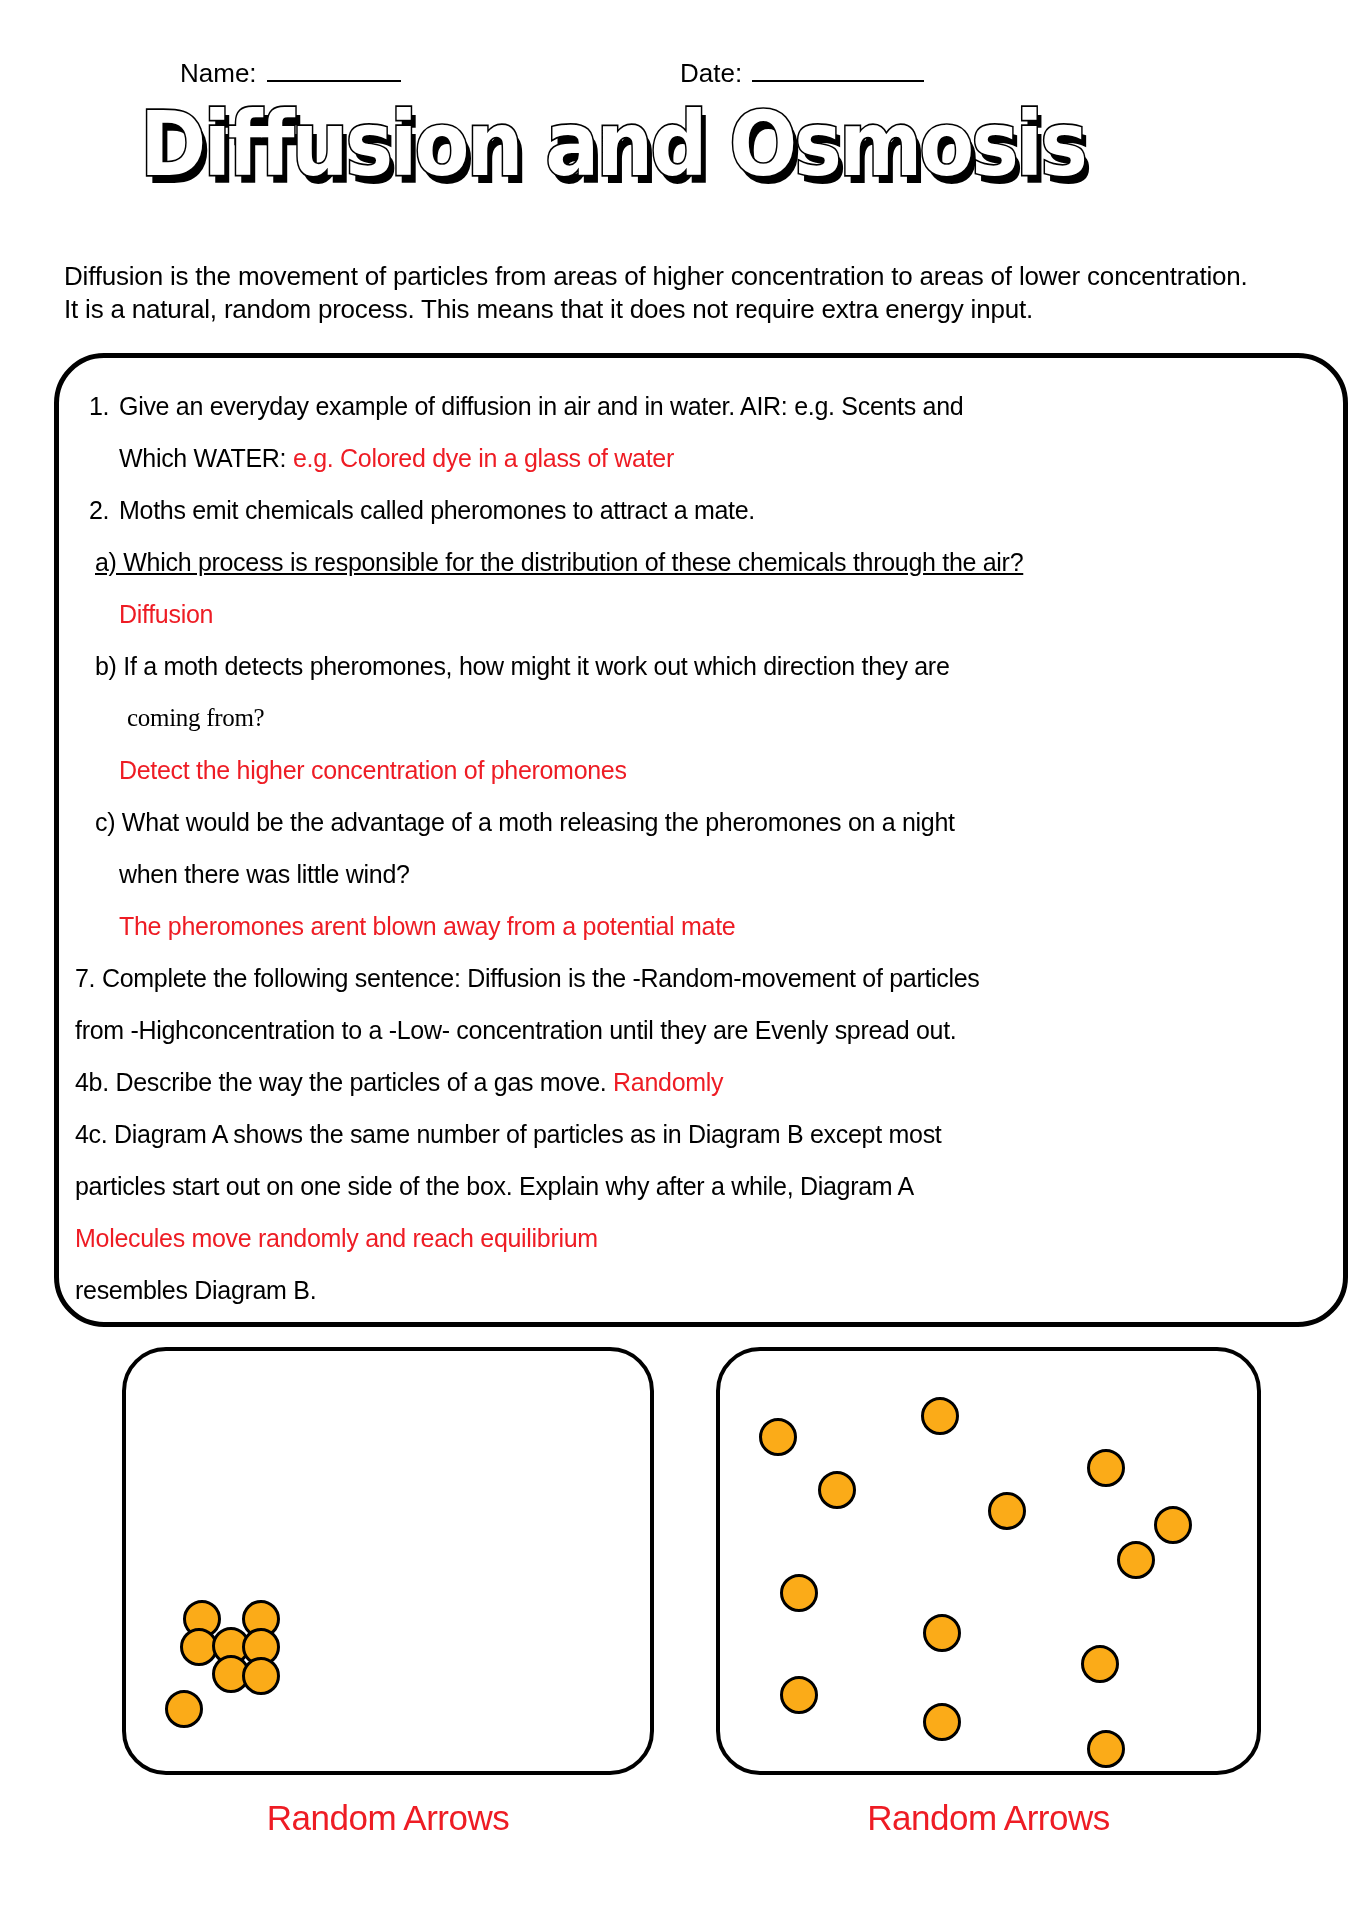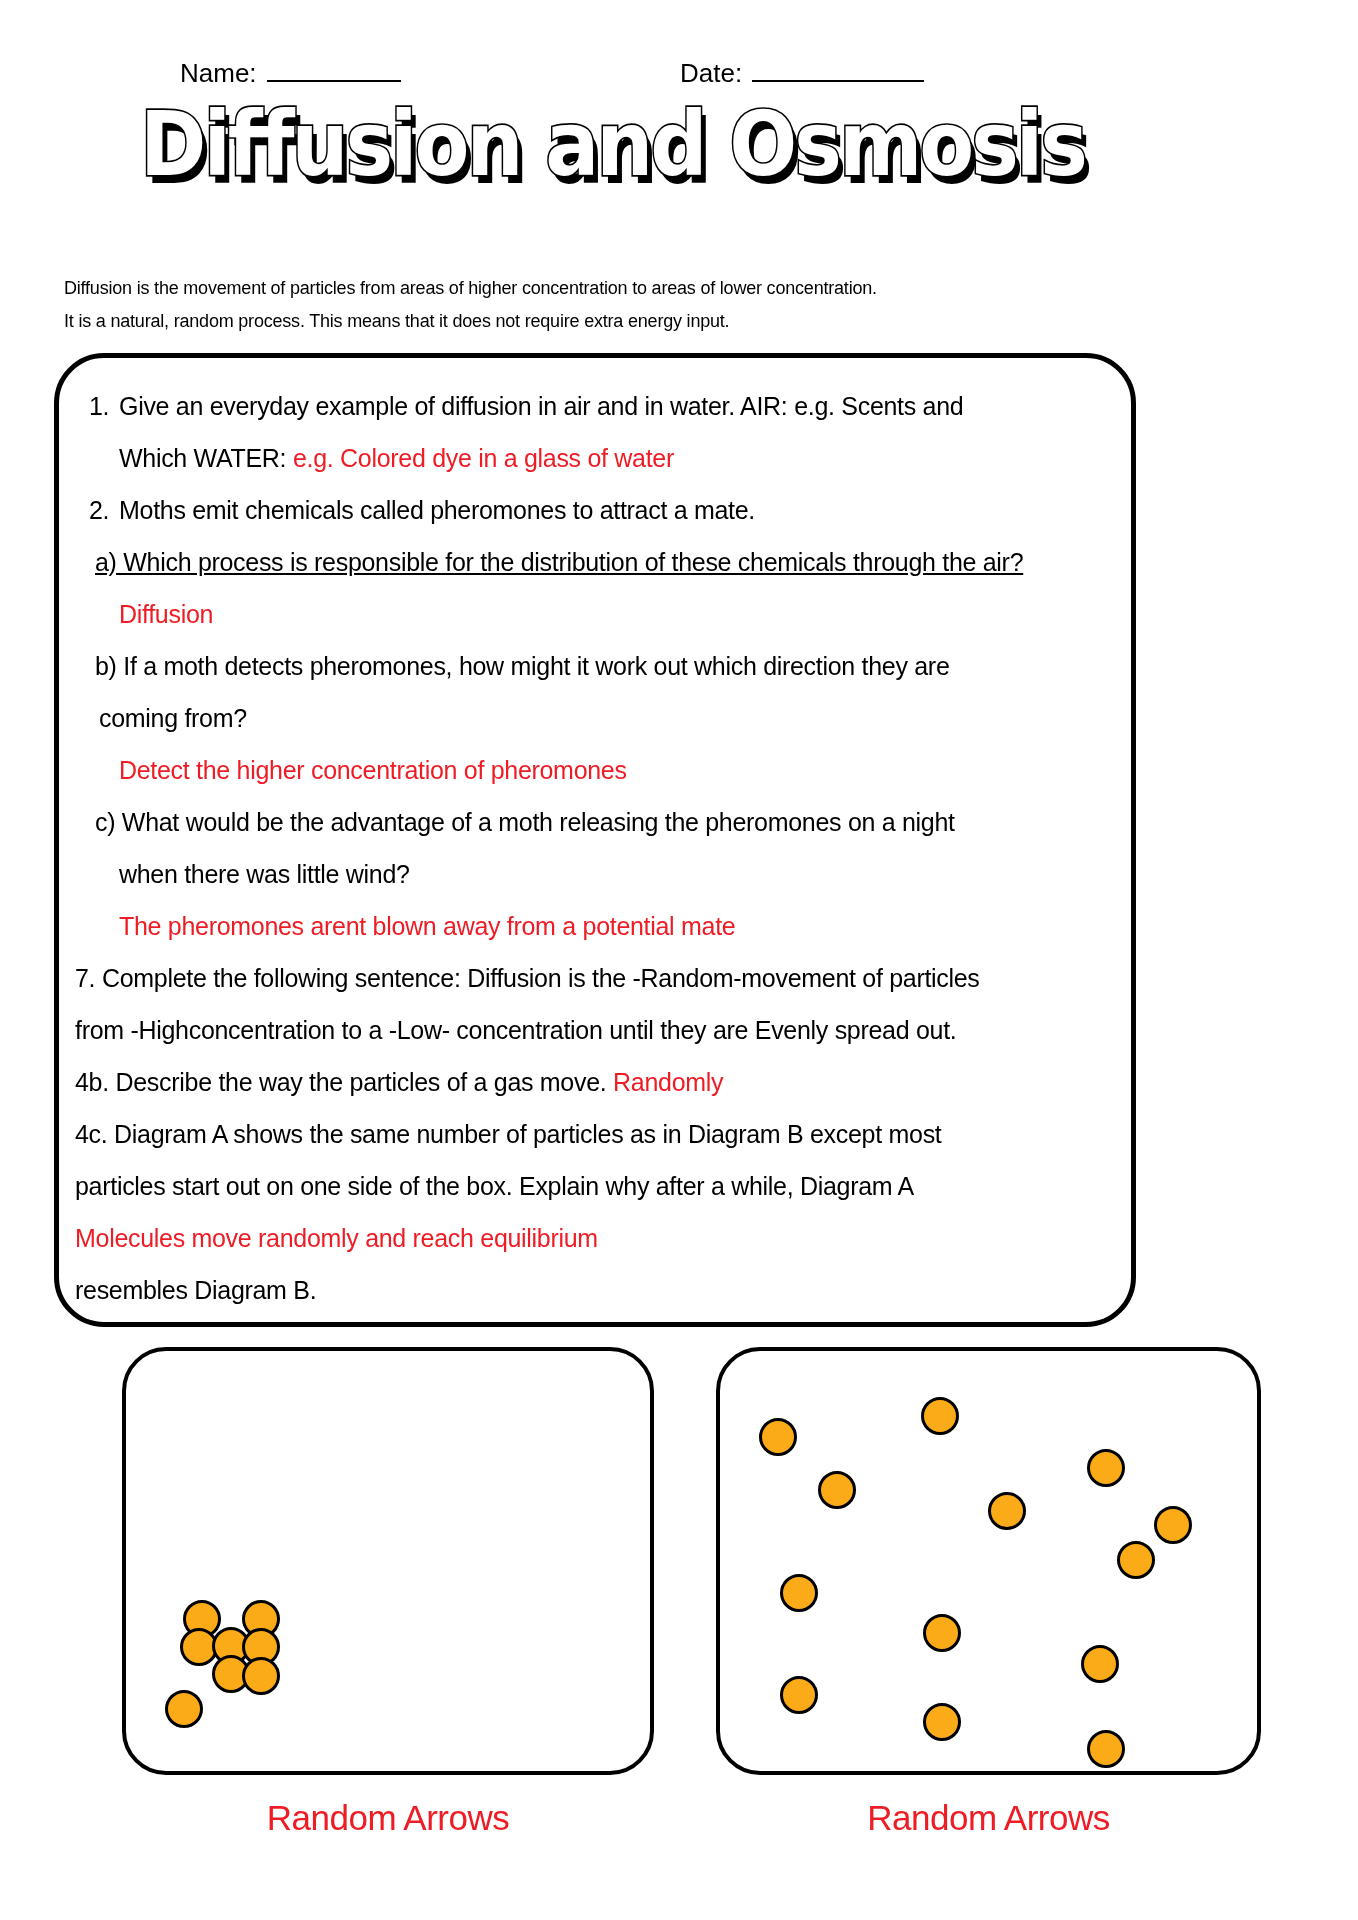--- a/index.html
+++ b/index.html
@@ -20,26 +20,26 @@
   .title {
     position:absolute; left:140px; top:92px;
     font-family:"DejaVu Sans", sans-serif; font-weight:bold;
     font-size:80px; letter-spacing:-3px; white-space:nowrap;
     color:#fff; -webkit-text-stroke:3px #000; paint-order:stroke fill;
     text-shadow:5px 7px 0 #000;
     transform:scaleY(1.12); transform-origin:left top;
   }
 
   .intro {
-    position:absolute; left:64px; top:272px; width:1270px;
-    font-size:18px; line-height:33px; letter-spacing:-0.2px;
+    position:absolute; left:64px; top:260px; width:1270px;
+    font-size:26px; line-height:33px; letter-spacing:-0.2px;
   }
 
   .qbox {
-    position:absolute; left:54px; top:353px; width:1082px; height:974px;
+    position:absolute; left:54px; top:353px; width:1294px; height:974px;
     border:5px solid #000; border-radius:50px;
     padding:22px 20px 0 16px; overflow:hidden;
   }
   .qline { font-size:25px; line-height:52px; white-space:nowrap; letter-spacing:-0.3px; }
   .qline .marker { display:inline-block; width:30px; }
   .red { color:var(--red); }
 
   .dbox { position:absolute; border:4px solid #000; border-radius:44px; background:#fff; }
   #boxA { left:122px; top:1347px; width:532px; height:428px; }
   #boxB { left:716px; top:1347px; width:545px; height:428px; }
@@ -72,21 +72,21 @@
   <span>It is a natural, random process. This means that it does not require extra energy input.</span>
 </div>
 
 <div class="qbox" id="qbox">
     <div class="qline" style="margin-left: 14px;"><span class="marker">1.</span><span>Give an everyday example of diffusion in air and in water. AIR: e.g. Scents and</span></div>
     <div class="qline" style="margin-left: 44px;"><span>Which WATER: </span><span class="red">e.g. Colored dye in a glass of water</span></div>
     <div class="qline" style="margin-left: 14px;"><span class="marker">2.</span><span>Moths emit chemicals called pheromones to attract a mate.</span></div>
     <div class="qline" style="margin-left: 20px; text-decoration: underline;"><span>a) Which process is responsible for the distribution of these chemicals through the air?</span></div>
     <div class="qline" style="margin-left: 44px;"><span class="red">Diffusion</span></div>
     <div class="qline" style="margin-left: 20px;"><span>b) If a moth detects pheromones, how might it work out which direction they are</span></div>
-    <div class="qline" style="margin-left: 24px;"><span>coming from?</span></div>
+    <div class="qline" style="margin-left: 52px; font-family: Liberation Serif, serif;"><span>coming from?</span></div>
     <div class="qline" style="margin-left: 44px;"><span class="red">Detect the higher concentration of pheromones</span></div>
     <div class="qline" style="margin-left: 20px;"><span>c) What would be the advantage of a moth releasing the pheromones on a night</span></div>
     <div class="qline" style="margin-left: 44px;"><span>when there was little wind?</span></div>
     <div class="qline" style="margin-left: 44px;"><span class="red">The pheromones arent blown away from a potential mate</span></div>
     <div class="qline" style="margin-left: 0px;"><span>7. Complete the following sentence: Diffusion is the -Random-movement of particles</span></div>
     <div class="qline" style="margin-left: 0px;"><span>from -Highconcentration to a -Low- concentration until they are Evenly spread out.</span></div>
     <div class="qline" style="margin-left: 0px;"><span>4b. Describe the way the particles of a gas move. </span><span class="red">Randomly</span></div>
     <div class="qline" style="margin-left: 0px;"><span>4c. Diagram A shows the same number of particles as in Diagram B except most</span></div>
     <div class="qline" style="margin-left: 0px;"><span>particles start out on one side of the box. Explain why after a while, Diagram A</span></div>
     <div class="qline" style="margin-left: 0px;"><span class="red">Molecules move randomly and reach equilibrium</span></div>

